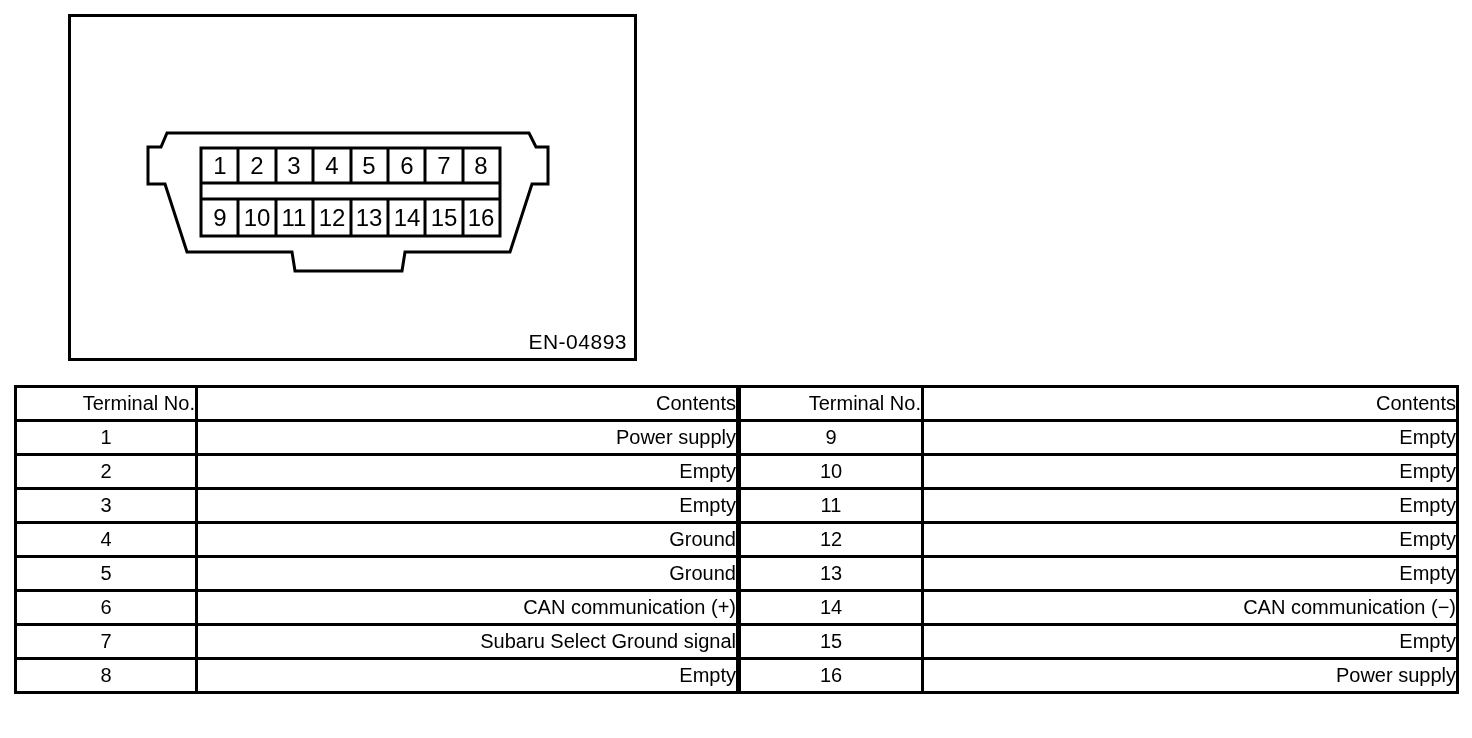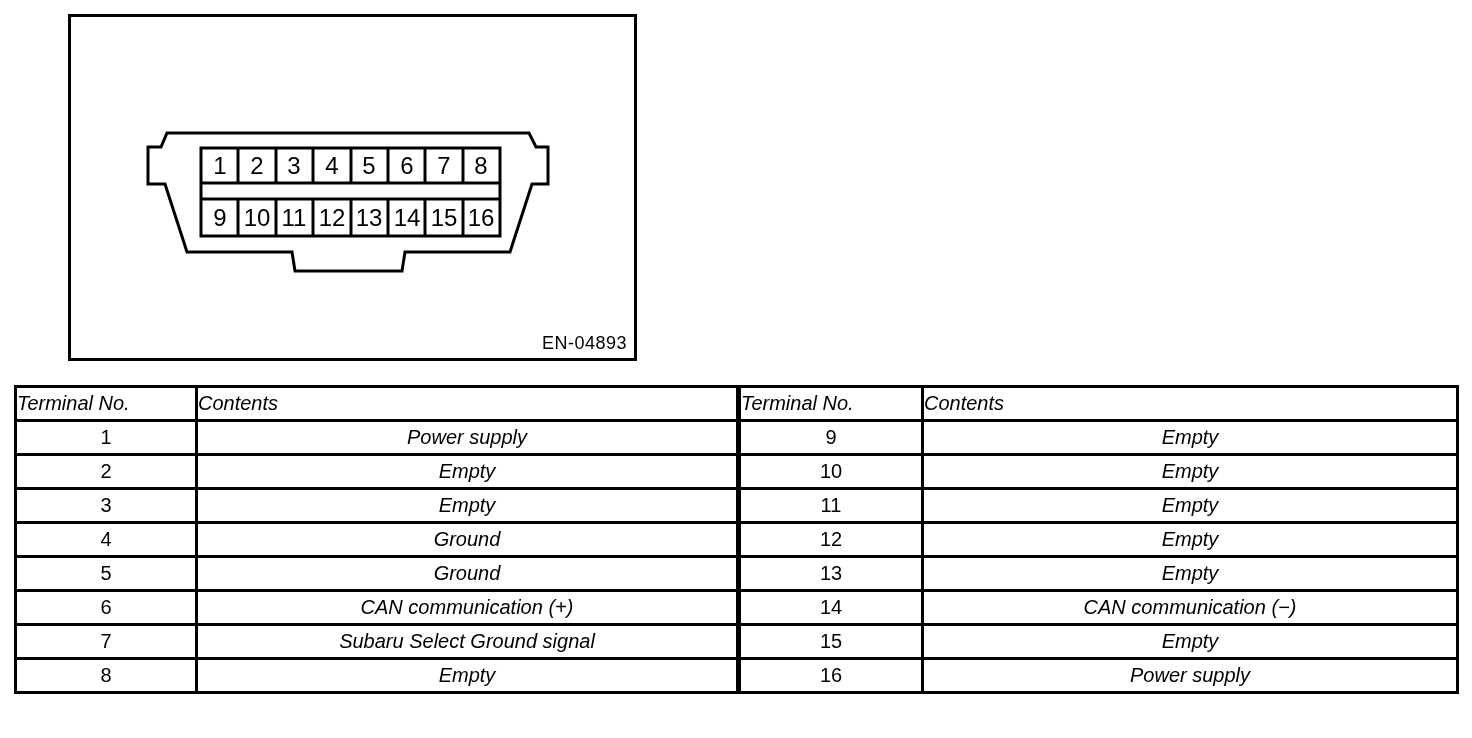--- a/index.html
+++ b/index.html
@@ -18,39 +18,39 @@
   .connector-svg {
     position: absolute; left: 0; top: 0;
     width: 563px; height: 341px; display: block;
   }
   .pin-num {
     font-family: "Liberation Sans", sans-serif;
     font-size: 24px; fill: #000;
   }
   .figure-label {
     position: absolute; right: 7px; bottom: 4px;
-    font-size: 18px; letter-spacing: 0.5px;
+    font-size: 21px; letter-spacing: 0.5px;
   }
   .pin-table {
     position: absolute; left: 14px; top: 385px;
     width: 1442px;
     border-collapse: collapse; table-layout: fixed;
     font-size: 20px; background: #fff;
   }
   .pin-table th, .pin-table td {
     border: 3px solid #000;
     height: 34px;
     font-weight: normal;
     padding: 0;
     overflow: hidden;
     white-space: nowrap;
   }
-  .pin-table th { text-align: left; font-style: italic; }
+  .pin-table th { text-align: right; }
   .col-no { text-align: center; }
-  .col-contents { text-align: center; padding-left: 10px; font-style: italic; }
+  .col-contents { text-align: right; padding-left: 10px; }
   .mid-divider { border-left-width: 5px !important; }
 </style>
 </head>
 <body>
 
 <div class="figure-box">
   <svg class="connector-svg" viewBox="0 0 563 341">
 
     <path d="M96 116 L458 116 L465 130 L477 130 L477 167 L461 167 L439 235 L334 235 L331 254 L224 254 L221 235 L116 235 L94 167 L77 167 L77 130 L90 130 Z" fill="#ffffff" stroke="#000000" stroke-width="3" stroke-linejoin="miter"></path>
 

